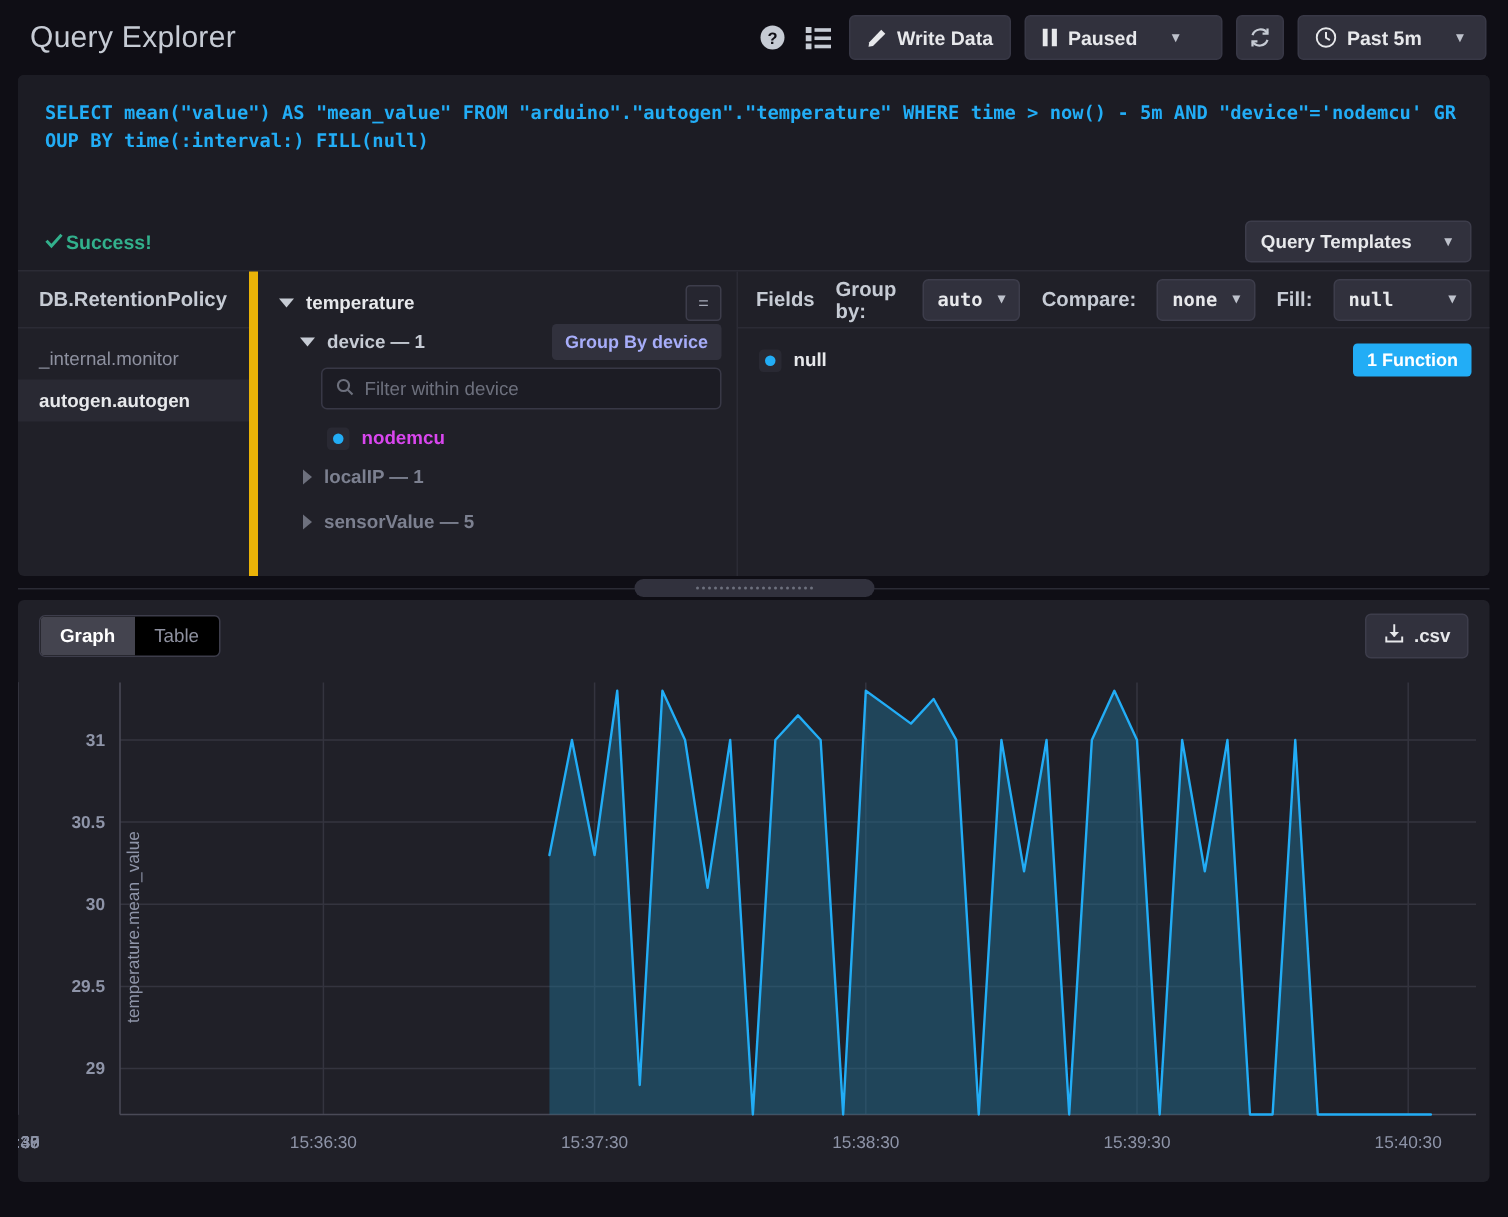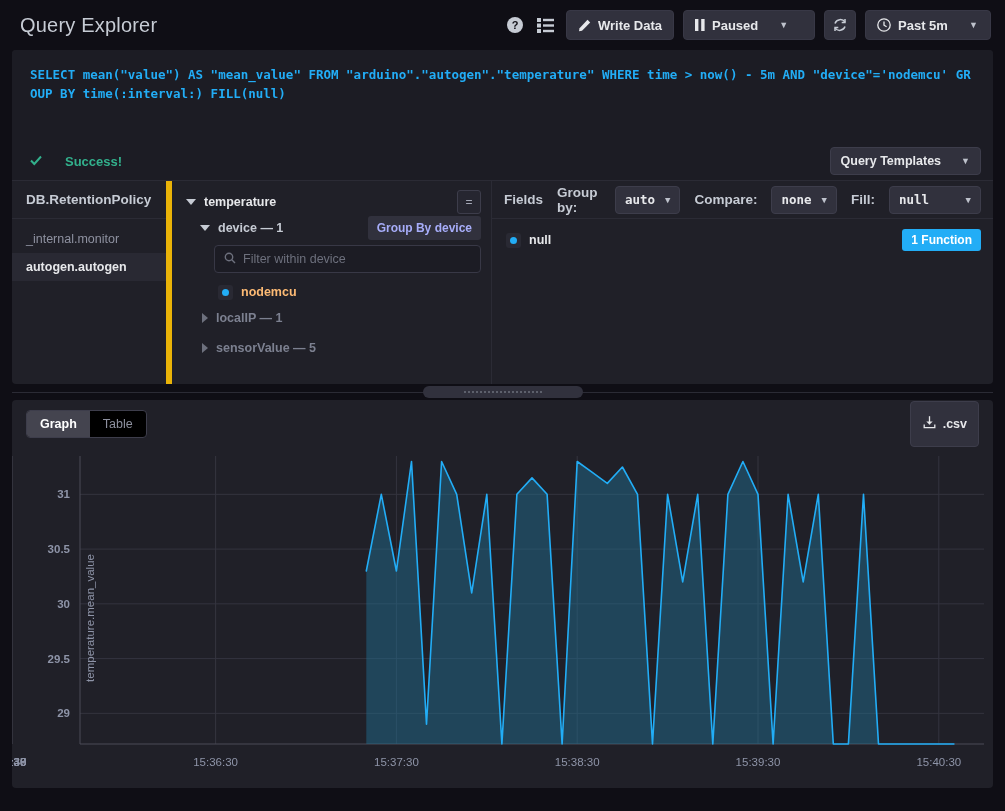--- a/index.html
+++ b/index.html
@@ -53,21 +53,21 @@
     font-family: "DejaVu Sans Mono", monospace;
     font-size: 12.5px; line-height: 19px;
     color: #22adf6; font-weight: bold;
     white-space: pre-wrap; word-break: break-all;
   }
   #editor-status {
     height: 38px; display: flex; align-items: center;
     padding: 0 12px 0 18px; background: #1c1c24;
     border-radius: 0 0 0 0;
   }
-  #success-msg { color: #32b08c; font-size: 13px; font-weight: bold; display: flex; align-items: center; gap: 23px; }
+  #success-msg { color: #32b08c; font-size: 13px; font-weight: bold; display: flex; align-items: center; gap: 2px; }
   #query-templates {
     margin-left: auto; height: 28px; background: #31313d; border: 1px solid #3d3d4b;
     border-radius: 4px; color: #e7e8eb; font-size: 12.5px; font-weight: bold;
     display: flex; align-items: center; gap: 20px; padding: 0 10px; cursor: pointer;
   }
   #query-templates .caret { font-size: 9px; color: #bec2cc; }
 
   
   #schema { flex: 1; display: flex; border-top: 1px solid #2b2b35; }
   .col-head {
@@ -111,21 +111,21 @@
     color: #a7adf9; font-size: 12px; font-weight: bold; padding: 0 9px;
     display: flex; align-items: center; cursor: pointer;
   }
   .inner-filter {
     margin: 4px 10px 6px 42px; height: 28px; background: #1c1c24; border: 1px solid #383846;
     border-radius: 4px; display: flex; align-items: center; gap: 7px; padding: 0 9px; color: #6d707d;
   }
   .tag-value { display: flex; align-items: center; gap: 8px; padding: 3px 0 3px 46px; height: 26px; cursor: pointer; }
   .dot-sq { width: 15px; height: 15px; border-radius: 3px; background: #292933; display: flex; align-items: center; justify-content: center; }
   .dot { width: 7px; height: 7px; border-radius: 50%; background: #22adf6; }
-  .tv-label { font-size: 12.5px; color: #fdba74; font-weight: bold; }
+  .tv-label { font-size: 12.5px; color: #d946ef; font-weight: bold; }
 
   
   #fields-head { gap: 14px; padding: 0 12px; }
   #fields-head .lbl { font-size: 13.5px; font-weight: bold; color: #c6cbd4; }
   .sel {
     height: 28px; background: #31313d; border: 1px solid #3d3d4b; border-radius: 4px;
     color: #e7e8eb; font-size: 12.5px; font-weight: bold;
     display: flex; align-items: center; padding: 0 9px; gap: 10px; cursor: pointer;
     font-family: "DejaVu Sans Mono", monospace;
   }
@@ -148,21 +148,21 @@
   }
   #drag-handle i { width: 2px; height: 2px; background: #6d707d; border-radius: 1px; display: block; }
 
   
   #graph-card { height: 388px; display: flex; flex-direction: column; padding: 0; }
   #graph-toolbar { height: 52px; display: flex; align-items: center; padding: 0 14px; }
   .seg { display: flex; background: #000000; border-radius: 4px; overflow: hidden; border: 1px solid #3d3d4b; }
   .seg div { height: 26px; padding: 0 13px; display: flex; align-items: center; font-size: 12.5px; color: #8e91a0; cursor: pointer; }
   .seg div.active { background: #44444f; color: #fff; font-weight: bold; }
   #csv-btn {
-    margin-left: auto; height: 46px; background: #31313d; border: 1px solid #3d3d4b; border-radius: 4px;
+    margin-left: auto; height: 30px; background: #31313d; border: 1px solid #3d3d4b; border-radius: 4px;
     color: #e7e8eb; font-size: 12.5px; font-weight: bold;
     display: flex; align-items: center; gap: 6px; padding: 0 11px; cursor: pointer;
   }
   #plot-wrap { flex: 1; position: relative; }
   #ylabel {
     position: absolute; left: 14px; top: 50%;
     transform: translateY(-50%) rotate(-90deg); transform-origin: center;
     font-size: 11.5px; color: #8e94a8; white-space: nowrap;
   }
 </style>

